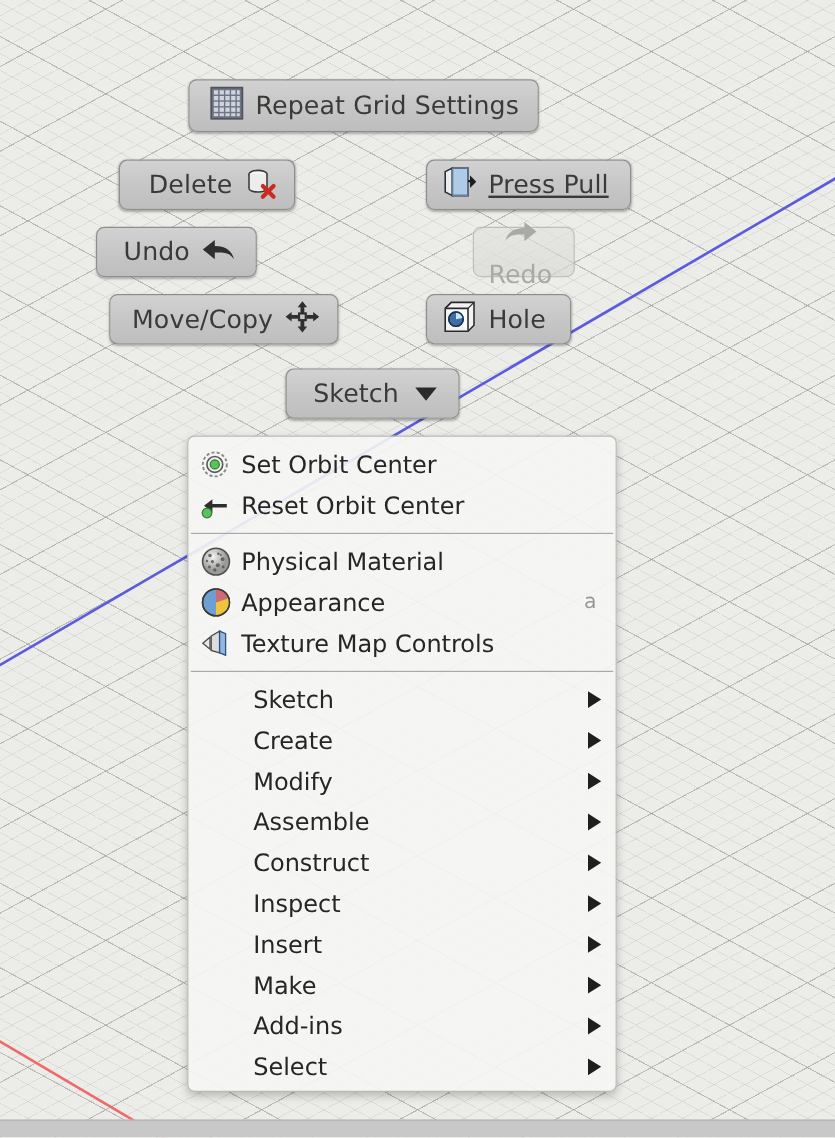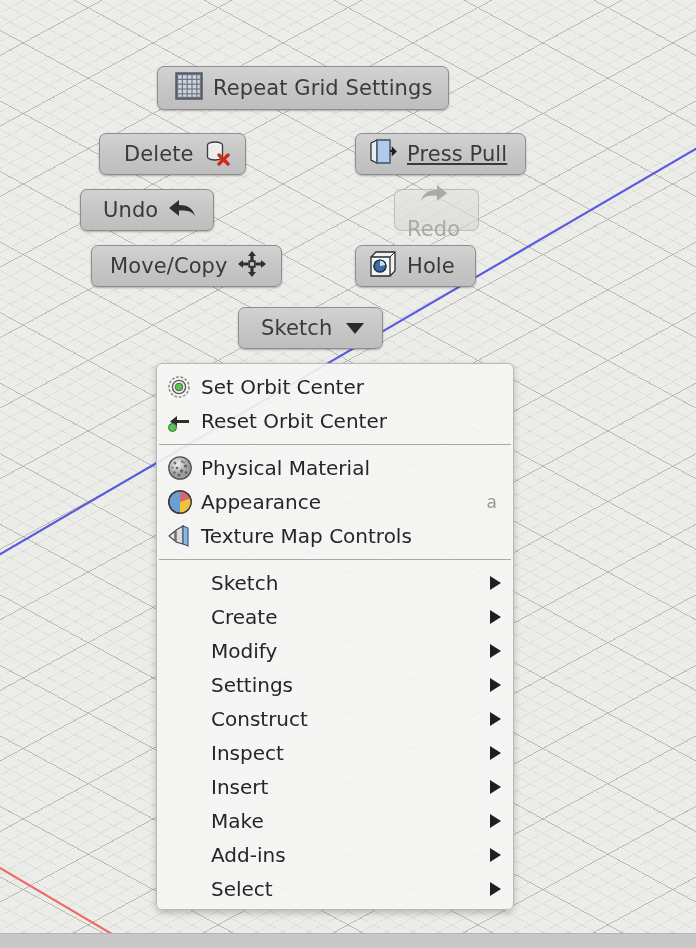--- a/index.html
+++ b/index.html
@@ -372,21 +372,21 @@
       </div>
       <div class="menu-item no-icon">
         <span class="mi-label">Create</span>
         <span class="mi-arrow"></span>
       </div>
       <div class="menu-item no-icon">
         <span class="mi-label">Modify</span>
         <span class="mi-arrow"></span>
       </div>
       <div class="menu-item no-icon">
-        <span class="mi-label">Settings</span>
+        <span class="mi-label">Assemble</span>
         <span class="mi-arrow"></span>
       </div>
       <div class="menu-item no-icon">
         <span class="mi-label">Construct</span>
         <span class="mi-arrow"></span>
       </div>
       <div class="menu-item no-icon">
         <span class="mi-label">Inspect</span>
         <span class="mi-arrow"></span>
       </div>

